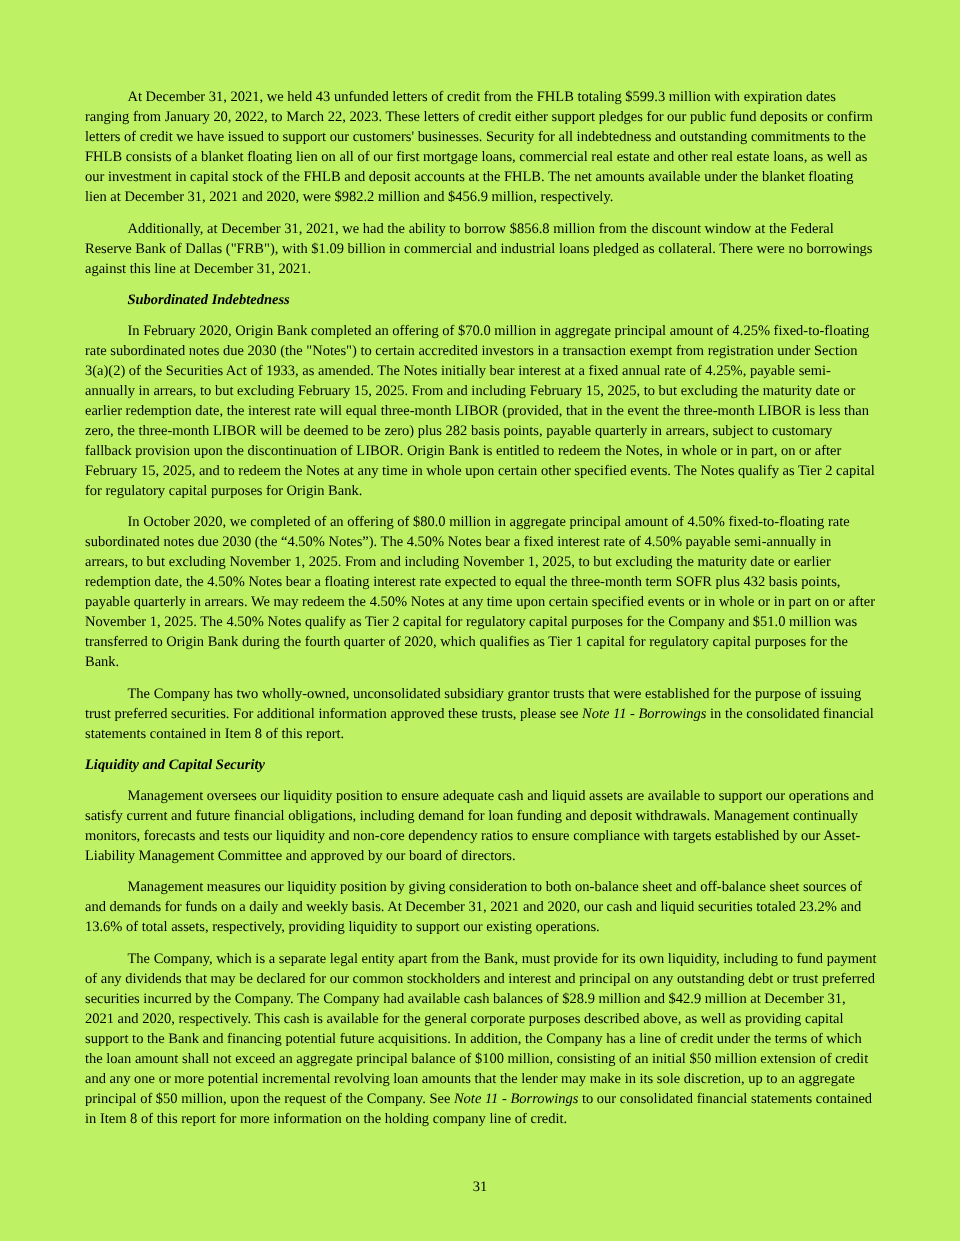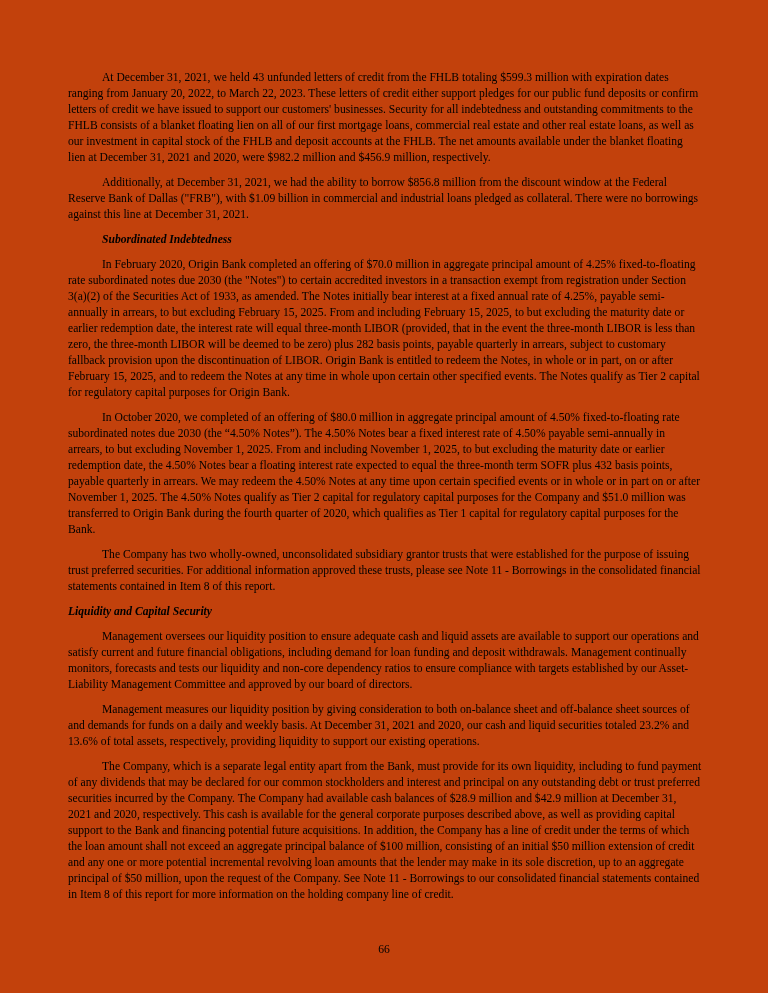--- a/index.html
+++ b/index.html
@@ -4,21 +4,21 @@
 <style>
   html, body {
     margin: 0;
     padding: 0;
     background: #ffffff;
   }
   .page {
     position: relative;
     width: 768px;
     height: 993px;
-    background: #c2410c;
+    background: #bef264;
     color: #000000;
     font-family: "Liberation Serif", "DejaVu Serif", serif;
     font-size: 11.6px;
     line-height: 16px;
     box-sizing: border-box;
     overflow: hidden;
   }
   .doc-body {
     position: absolute;
     top: 70px;
@@ -33,20 +33,21 @@
     text-indent: 34px;
   }
   .doc-body p.heading {
     font-weight: bold;
     font-style: italic;
   }
   .doc-body p.heading.indented {
     text-indent: 34px;
   }
   .italic {
+    font-style: italic;
   }
   .footer {
     position: absolute;
     top: 942px;
     left: 0;
     width: 768px;
     text-align: center;
   }
 </style>
 </head>
@@ -59,15 +60,15 @@
       <p class="heading indented"><span>Subordinated Indebtedness</span></p>
       <p class="para"><span>In February 2020, Origin Bank completed an offering of $70.0 million in aggregate principal amount of 4.25% fixed-to-floating rate subordinated notes due 2030 (the "Notes") to certain accredited investors in a transaction exempt from registration under Section 3(a)(2) of the Securities Act of 1933, as amended. The Notes initially bear interest at a fixed annual rate of 4.25%, payable semi-annually in arrears, to but excluding February 15, 2025. From and including February 15, 2025, to but excluding the maturity date or earlier redemption date, the interest rate will equal three-month LIBOR (provided, that in the event the three-month LIBOR is less than zero, the three-month LIBOR will be deemed to be zero) plus 282 basis points, payable quarterly in arrears, subject to customary fallback provision upon the discontinuation of LIBOR. Origin Bank is entitled to redeem the Notes, in whole or in part, on or after February 15, 2025, and to redeem the Notes at any time in whole upon certain other specified events. The Notes qualify as Tier 2 capital for regulatory capital purposes for Origin Bank.</span></p>
       <p class="para"><span>In October 2020, we completed of an offering of $80.0 million in aggregate principal amount of 4.50% fixed-to-floating rate subordinated notes due 2030 (the “4.50% Notes”). The 4.50% Notes bear a fixed interest rate of 4.50% payable semi-annually in arrears, to but excluding November 1, 2025. From and including November 1, 2025, to but excluding the maturity date or earlier redemption date, the 4.50% Notes bear a floating interest rate expected to equal the three-month term SOFR plus 432 basis points, payable quarterly in arrears. We may redeem the 4.50% Notes at any time upon certain specified events or in whole or in part on or after November 1, 2025. The 4.50% Notes qualify as Tier 2 capital for regulatory capital purposes for the Company and $51.0 million was transferred to Origin Bank during the fourth quarter of 2020, which qualifies as Tier 1 capital for regulatory capital purposes for the Bank.</span></p>
       <p class="para"><span>The Company has two wholly-owned, unconsolidated subsidiary grantor trusts that were established for the purpose of issuing trust preferred securities. For additional information approved these trusts, please see </span><span class="italic">Note 11 - Borrowings</span><span> in the consolidated financial statements contained in Item 8 of this report.</span></p>
       <p class="heading"><span>Liquidity and Capital Security</span></p>
       <p class="para"><span>Management oversees our liquidity position to ensure adequate cash and liquid assets are available to support our operations and satisfy current and future financial obligations, including demand for loan funding and deposit withdrawals. Management continually monitors, forecasts and tests our liquidity and non-core dependency ratios to ensure compliance with targets established by our Asset-Liability Management Committee and approved by our board of directors.</span></p>
       <p class="para"><span>Management measures our liquidity position by giving consideration to both on-balance sheet and off-balance sheet sources of and demands for funds on a daily and weekly basis. At December 31, 2021 and 2020, our cash and liquid securities totaled 23.2% and 13.6% of total assets, respectively, providing liquidity to support our existing operations.</span></p>
       <p class="para"><span>The Company, which is a separate legal entity apart from the Bank, must provide for its own liquidity, including to fund payment of any dividends that may be declared for our common stockholders and interest and principal on any outstanding debt or trust preferred securities incurred by the Company. The Company had available cash balances of $28.9 million and $42.9 million at December 31, 2021 and 2020, respectively. This cash is available for the general corporate purposes described above, as well as providing capital support to the Bank and financing potential future acquisitions. In addition, the Company has a line of credit under the terms of which the loan amount shall not exceed an aggregate principal balance of $100 million, consisting of an initial $50 million extension of credit and any one or more potential incremental revolving loan amounts that the lender may make in its sole discretion, up to an aggregate principal of $50 million, upon the request of the Company. See </span><span class="italic">Note 11 - Borrowings</span><span> to our consolidated financial statements contained in Item 8 of this report for more information on the holding company line of credit.</span></p>
     </div>
   <div class="footer">
-    <span>66</span>
+    <span>31</span>
   </div>
 </div>
 
 </body></html>

